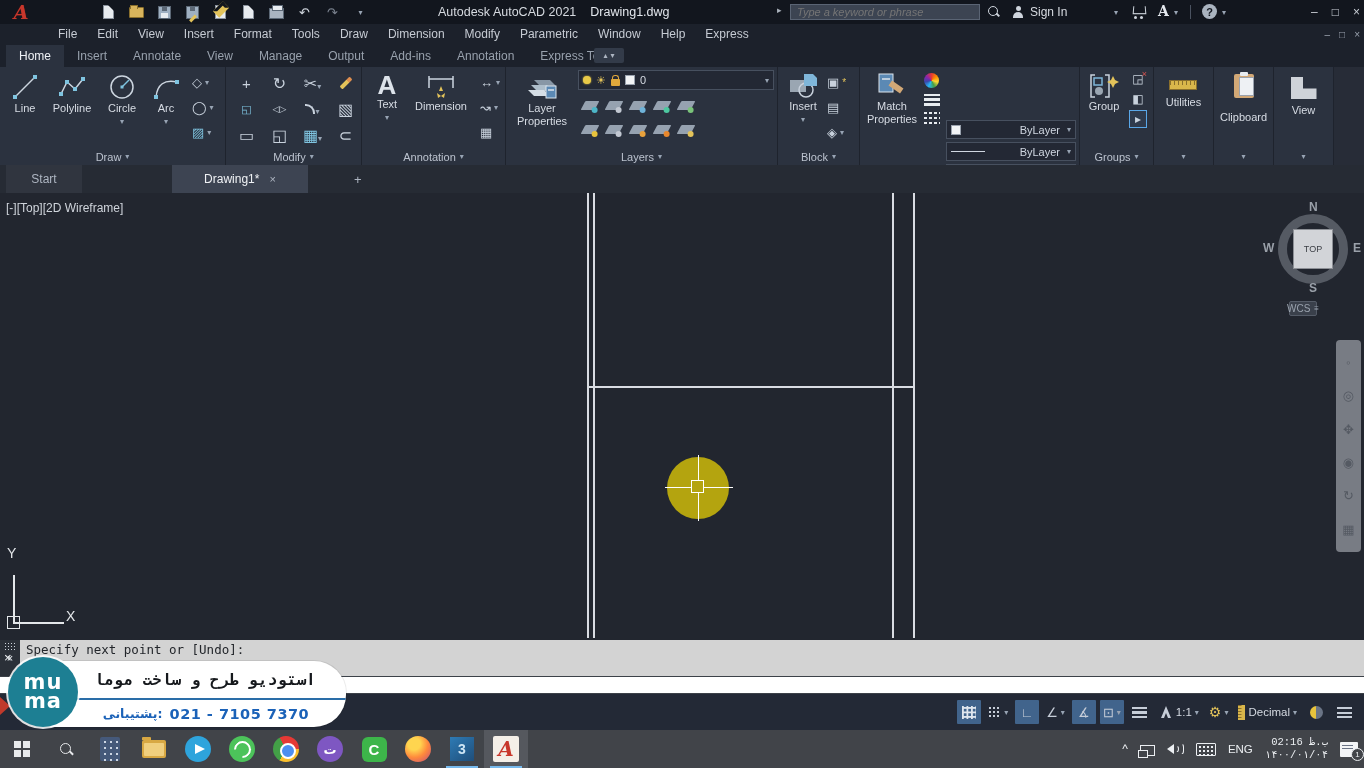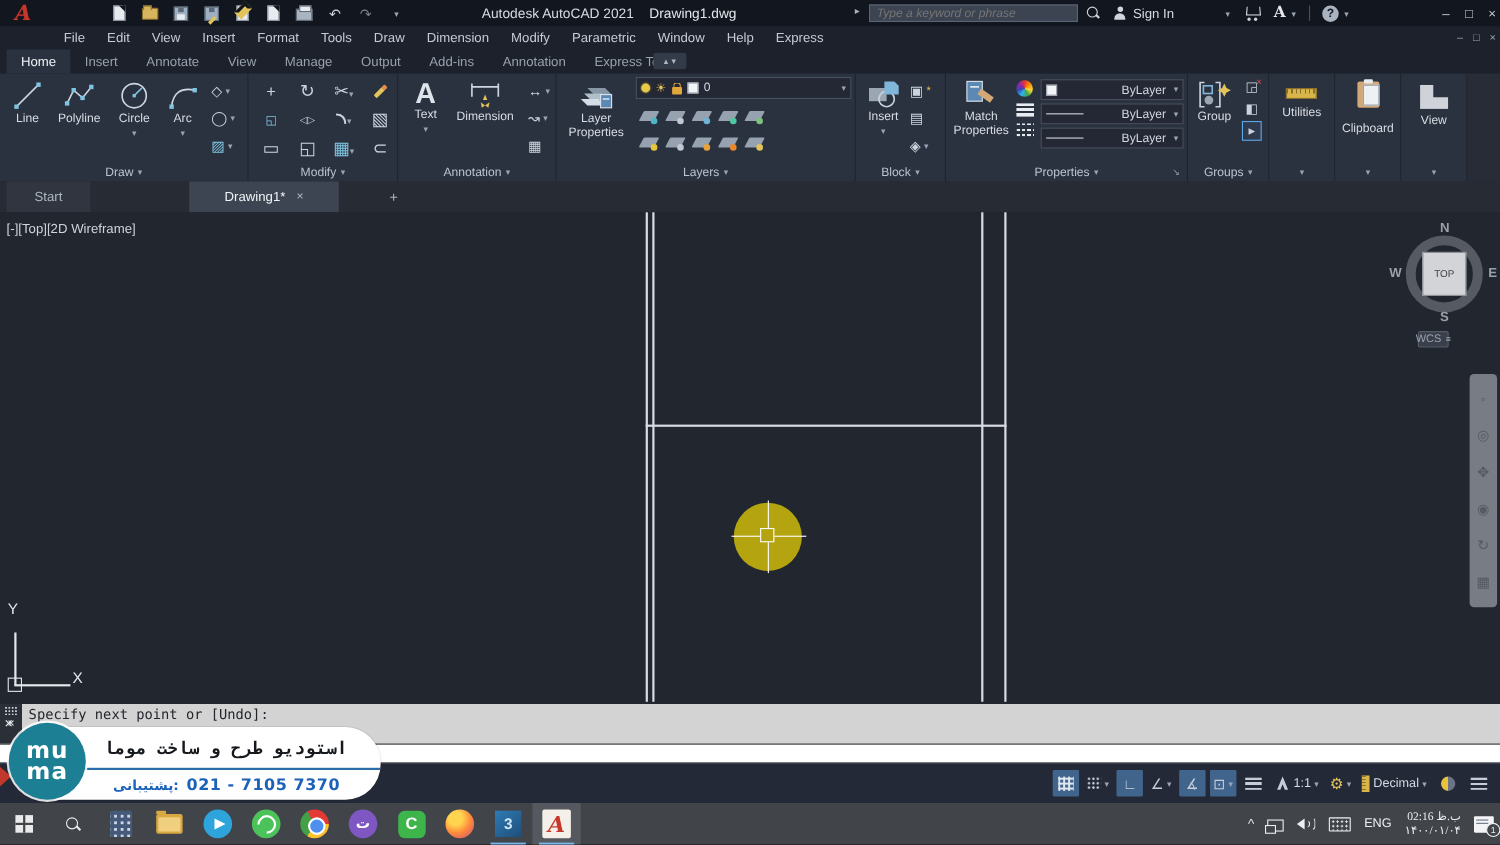--- a/index.html
+++ b/index.html
@@ -511,21 +511,21 @@
             <rect x="12" y="12" width="14" height="6" fill="#d2a876" transform="rotate(35 19 15)"></rect>
           </svg>
           <span>Match</span>
           <span>Properties</span>
         </div>
         <div style="display:flex;flex-direction:column;gap:6px;padding-top:3px;">
           <span class="cwheel"></span>
           <span class="lw-ico"></span>
           <span class="lt-ico"></span>
         </div>
-        <div style="display:flex;flex-direction:column;padding-top:2px;">
+        <div style="display:flex;flex-direction:column;padding-top:2px;margin-top:48px;">
           <div class="pdrop">
             <span class="swatch"></span>
             <span class="lbl">ByLayer</span>
             <span class="dd">▾</span>
           </div>
           <div class="pdrop">
             <span class="line"></span>
             <span class="lbl">ByLayer</span>
             <span class="dd">▾</span>
           </div>
@@ -766,21 +766,21 @@
   <div class="tray">
     <span style="font-size:12px">^</span>
     <span class="tr-net"></span>
     <span class="tr-vol">
         <span class="tri"></span>
         <span class="arc"></span>
         <span class="arc" style="height:12px"></span>
       </span>
     <span class="tr-kbd"></span>
     <span style="font-size:11.5px">ENG</span>
-    <span class="tr-clock" style="font-family:Liberation Serif, serif;">
+    <span class="tr-clock" style="font-family:Liberation Mono, monospace;">
       <span>ب.ظ</span>
       <span>02:16</span><br>
       <span>۱۴۰۰/۰۱/۰۴</span>
     </span>
     <span class="tr-note">
         <span class="tr-badge">1</span>
       </span>
   </div>
 
   <span class="wm-x">×</span>

